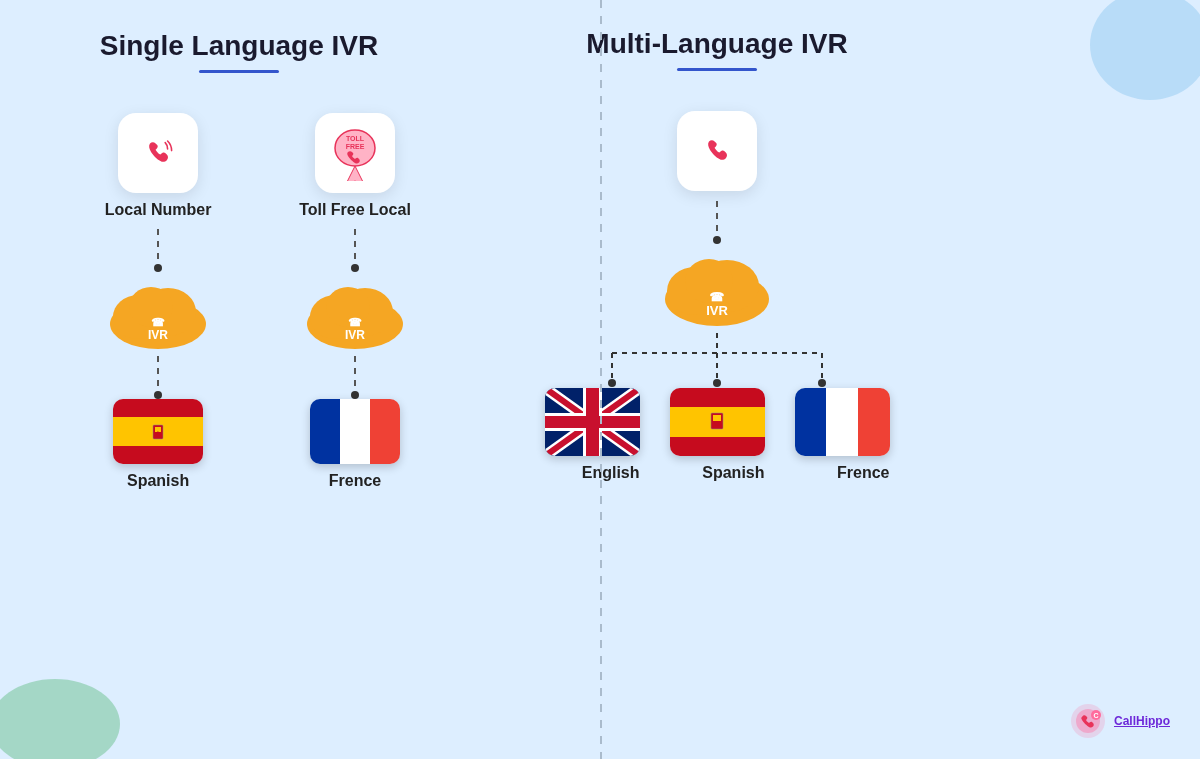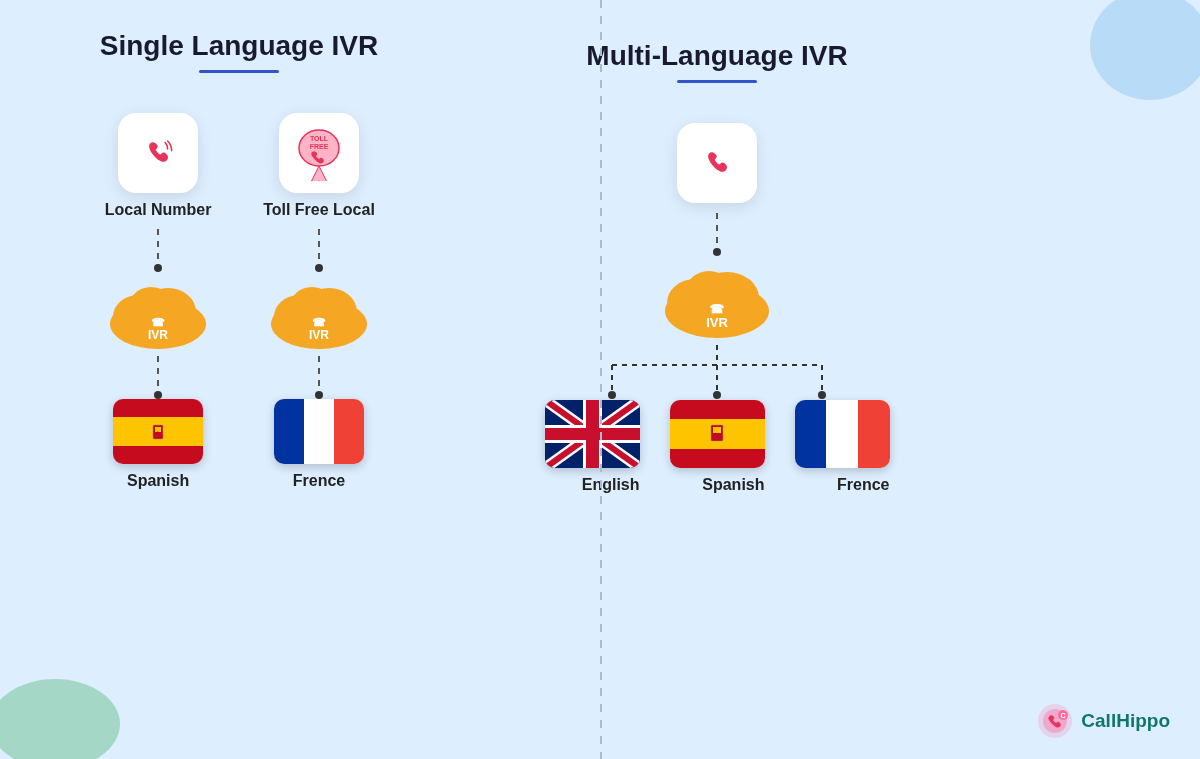--- a/index.html
+++ b/index.html
@@ -55,21 +55,21 @@
       position: relative;
     }
 
     
     .right-panel {
       width: 600px;
       height: 100%;
       display: flex;
       flex-direction: column;
       align-items: center;
-      padding-top: 40px;
+      padding-top: 28px;
       position: relative;
     }
 
     
     .divider {
       position: absolute;
       left: 600px;
       top: 0;
       width: 2px;
       height: 759px;
@@ -188,20 +188,21 @@
       flex-direction: row;
       gap: 50px;
       align-items: flex-start;
       margin-top: 10px;
     }
 
     .single-lang-col {
       display: flex;
       flex-direction: column;
       align-items: center;
+      margin-left: 36px;
     }
 
     
     .multi-lang-content {
       display: flex;
       flex-direction: column;
       align-items: center;
       margin-top: 10px;
     }
 
@@ -228,23 +229,24 @@
       align-items: center;
       gap: 8px;
     }
 
     .callhippo-icon {
       width: 36px;
       height: 36px;
     }
 
     .callhippo-name {
-      font-size: 19px;
+      font-size: 12px;
       font-weight: 700;
-      color: #0f766e;
+      color: #6d28d9;
+      text-decoration: underline;
     }
 
     .toll-free-badge {
       background: white;
       border-radius: 18px;
       width: 80px;
       height: 80px;
       display: flex;
       align-items: center;
       justify-content: center;

